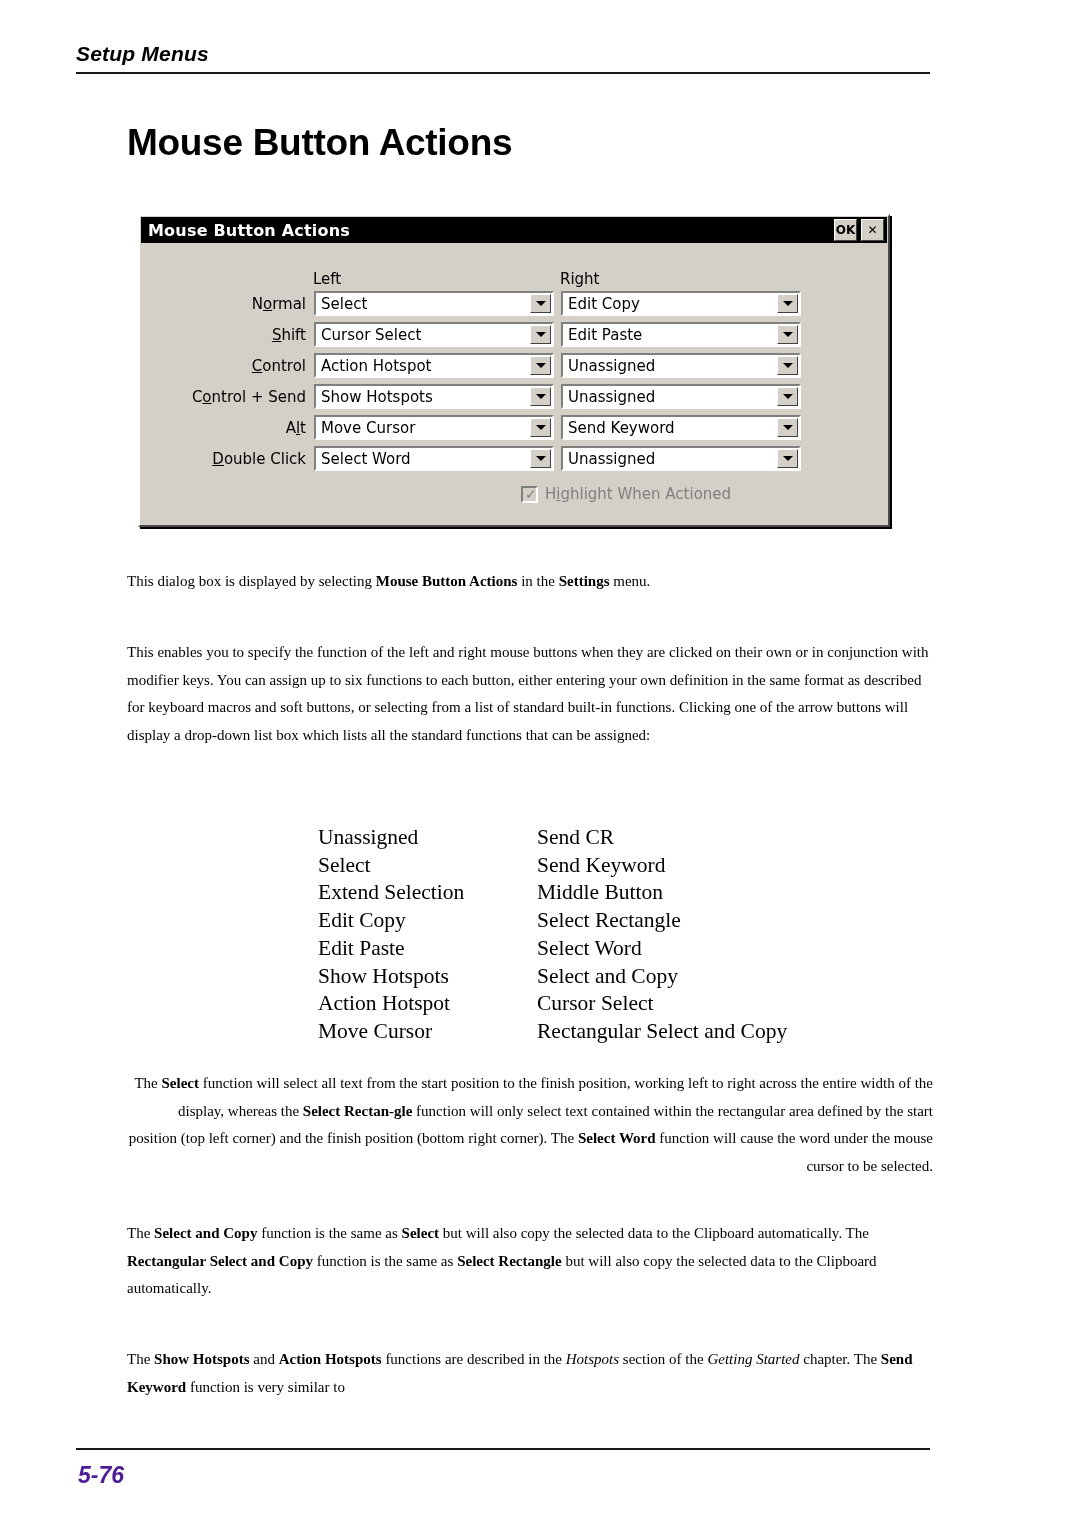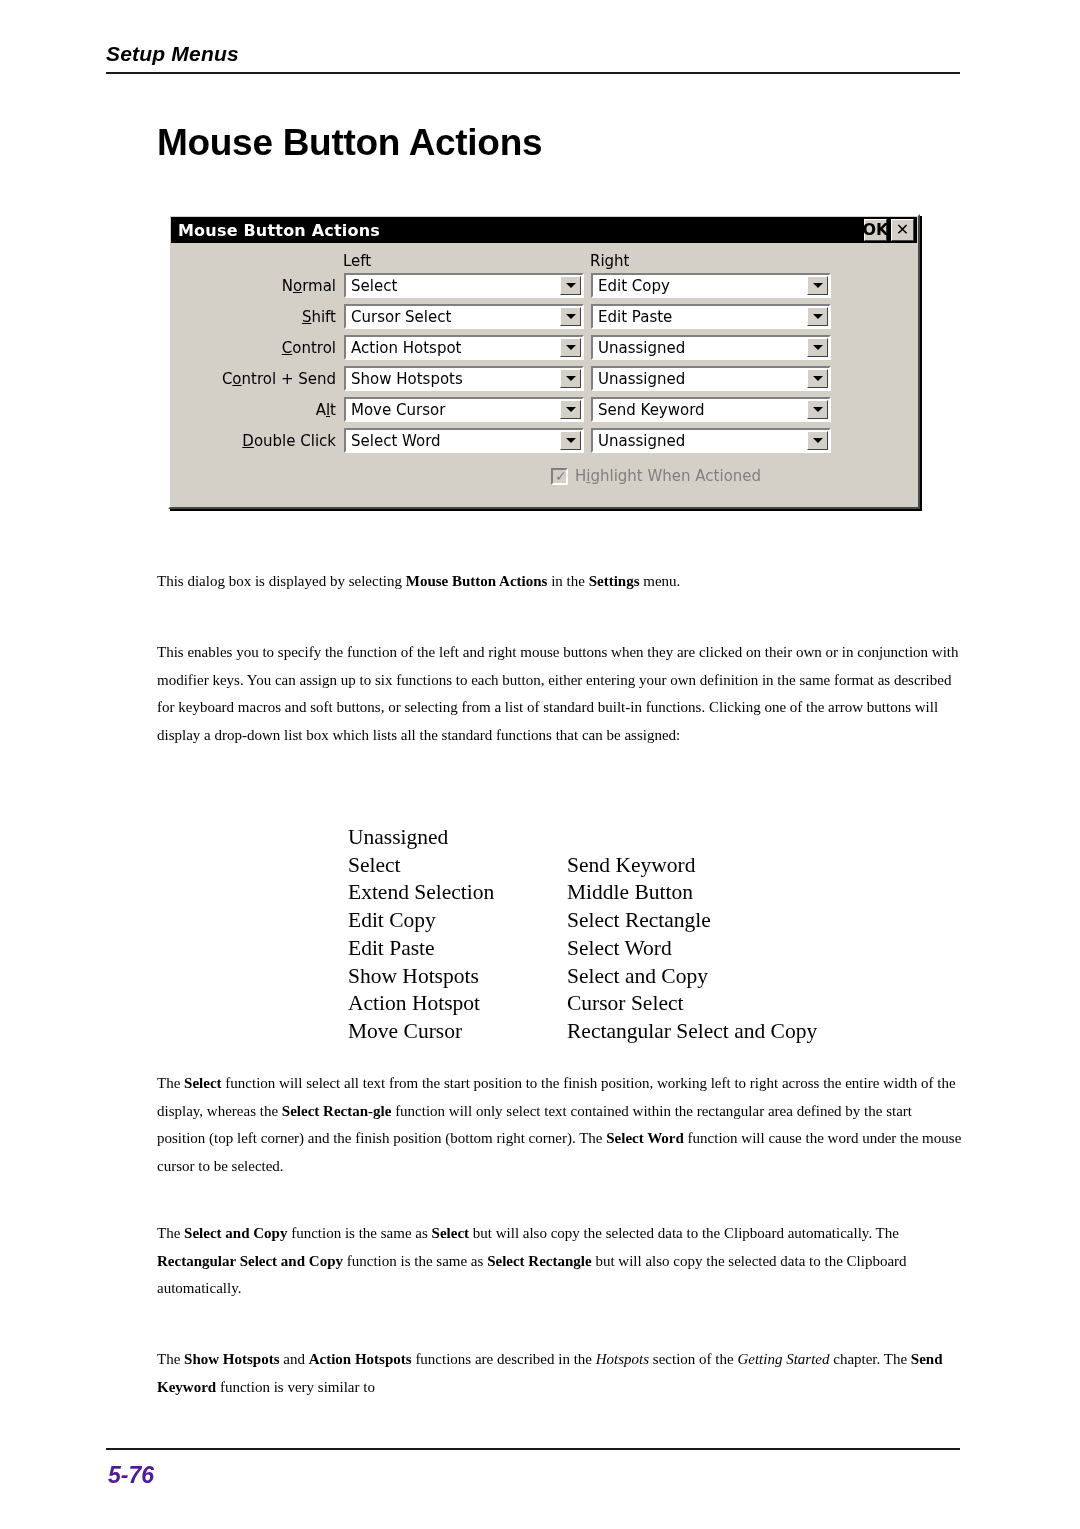--- a/index.html
+++ b/index.html
@@ -13,21 +13,20 @@
     height: 1529px;
     position: relative;
     font-family: "Liberation Serif", "DejaVu Serif", serif;
     color: #000000;
     overflow: hidden;
   }
 
   .page {
     position: absolute;
     inset: 0;
-    margin-left: 30px;
   }
 
   
   .header {
     position: absolute;
     left: 76px;
     top: 42px;
     width: 854px;
   }
   .header-title {
@@ -87,32 +86,32 @@
     letter-spacing: 0.2px;
   }
   .tb-btn {
     width: 21px;
     height: 20px;
     background: #d4d0c8;
     border-top: 1.5px solid #ffffff;
     border-left: 1.5px solid #ffffff;
     border-right: 1.5px solid #404040;
     border-bottom: 1.5px solid #404040;
-    font-size: 16px;
+    font-size: 12px;
     font-weight: bold;
     color: #000;
     display: flex;
     align-items: center;
     justify-content: center;
     margin-left: 4px;
     line-height: 1;
   }
 
   .dlg-body {
-    padding: 8px 18px 22px 18px;
+    padding: 26px 18px 22px 18px;
     position: relative;
   }
 
   .col-headers {
     display: flex;
     margin-left: 155px;
     margin-bottom: 3px;
   }
   .col-head {
     font-size: 15px;
@@ -219,21 +218,21 @@
     font-size: 15px;
     line-height: 27.5px;
     text-align: left;
     color: #000;
   }
   .body-text b { font-weight: bold; }
   .body-text i { font-style: italic; font-family: Liberation Serif, serif; }
 
   #para1 { top: 568px; }
   #para2 { top: 639px; }
-  #para4 { top: 1070px; }
+  #para4 { top: 1070px; text-align: right; }
   #para5 { top: 1220px; }
   #para6 { top: 1346px; }
 
   
   .func-list {
     position: absolute;
     left: 318px;
     top: 824px;
     width: 560px;
   }
@@ -397,20 +396,21 @@
     </div>
   </div>
 
   <div class="body-text" id="para1"><span>This dialog box is displayed by selecting </span><b>Mouse Button Actions</b><span> in the </span><b>Settings</b><span> menu.</span></div>
 
   <div class="body-text" id="para2">This enables you to specify the function of the left and right mouse buttons when they are clicked on their own or in conjunction with modifier keys. You can assign up to six functions to each button, either entering your own definition in the same format as described for keyboard macros and soft buttons, or selecting from a list of standard built-in functions. Clicking one of the arrow buttons will display a drop-down list box which lists all the standard functions that can be assigned:</div>
 
   <div class="func-list">
     <div class="func-row">
         <span class="func-col-a">Unassigned</span>
+        <span class="func-col-b">Send CR</span>
       </div>
     <div class="func-row">
         <span class="func-col-a">Select</span>
         <span class="func-col-b">Send Keyword</span>
       </div>
     <div class="func-row">
         <span class="func-col-a">Extend Selection</span>
         <span class="func-col-b">Middle Button</span>
       </div>
     <div class="func-row">

